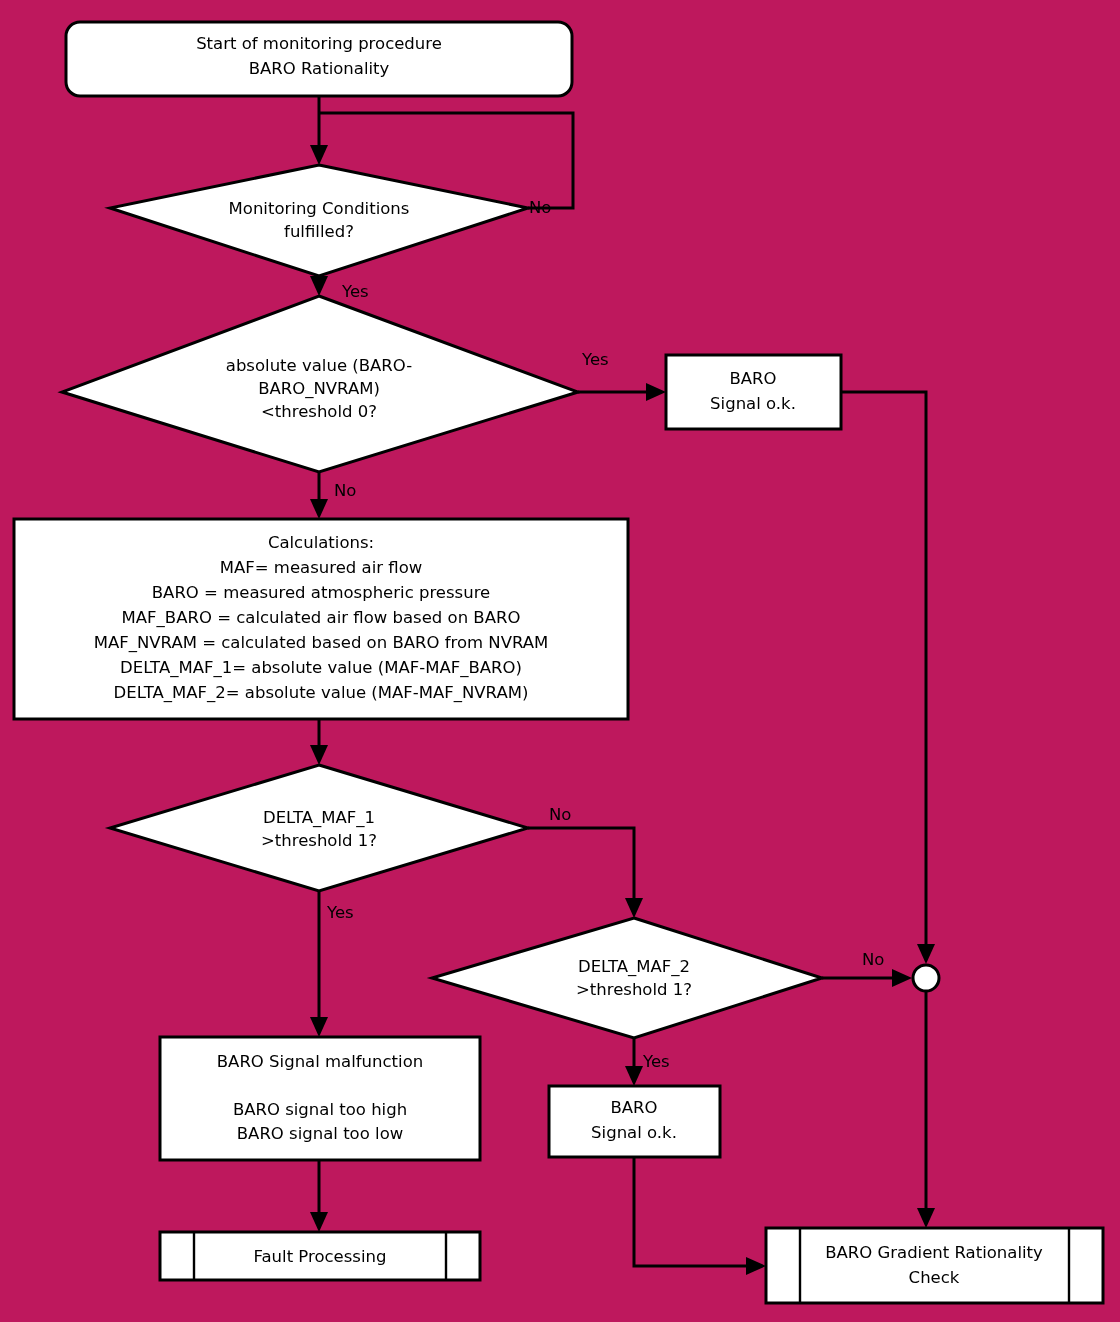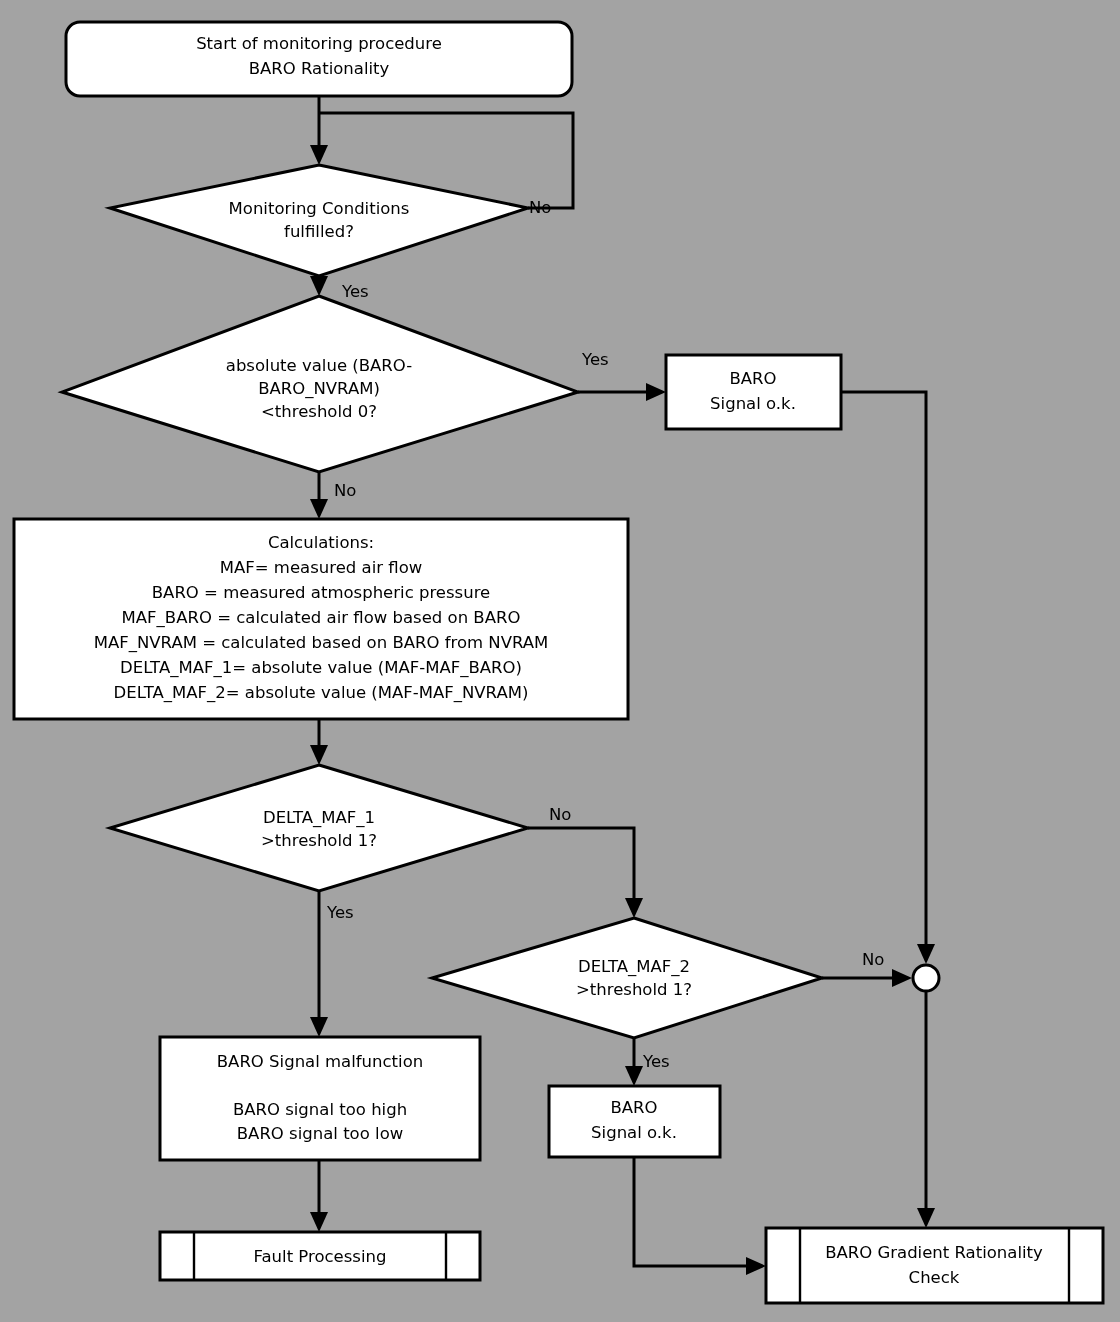--- a/index.html
+++ b/index.html
@@ -7,21 +7,21 @@
     padding: 0;
     background: #ffffff;
   }
   body {
     font-family: "DejaVu Sans", sans-serif;
   }
   #flowchart-root {
     position: relative;
     width: 1120px;
     height: 1322px;
-    background: #a3a3a3;
+    background: #be185d;
     overflow: hidden;
   }
   svg.fc {
     display: block;
     width: 1120px;
     height: 1322px;
   }
   .shape {
     fill: #ffffff;
     stroke: #000000;

